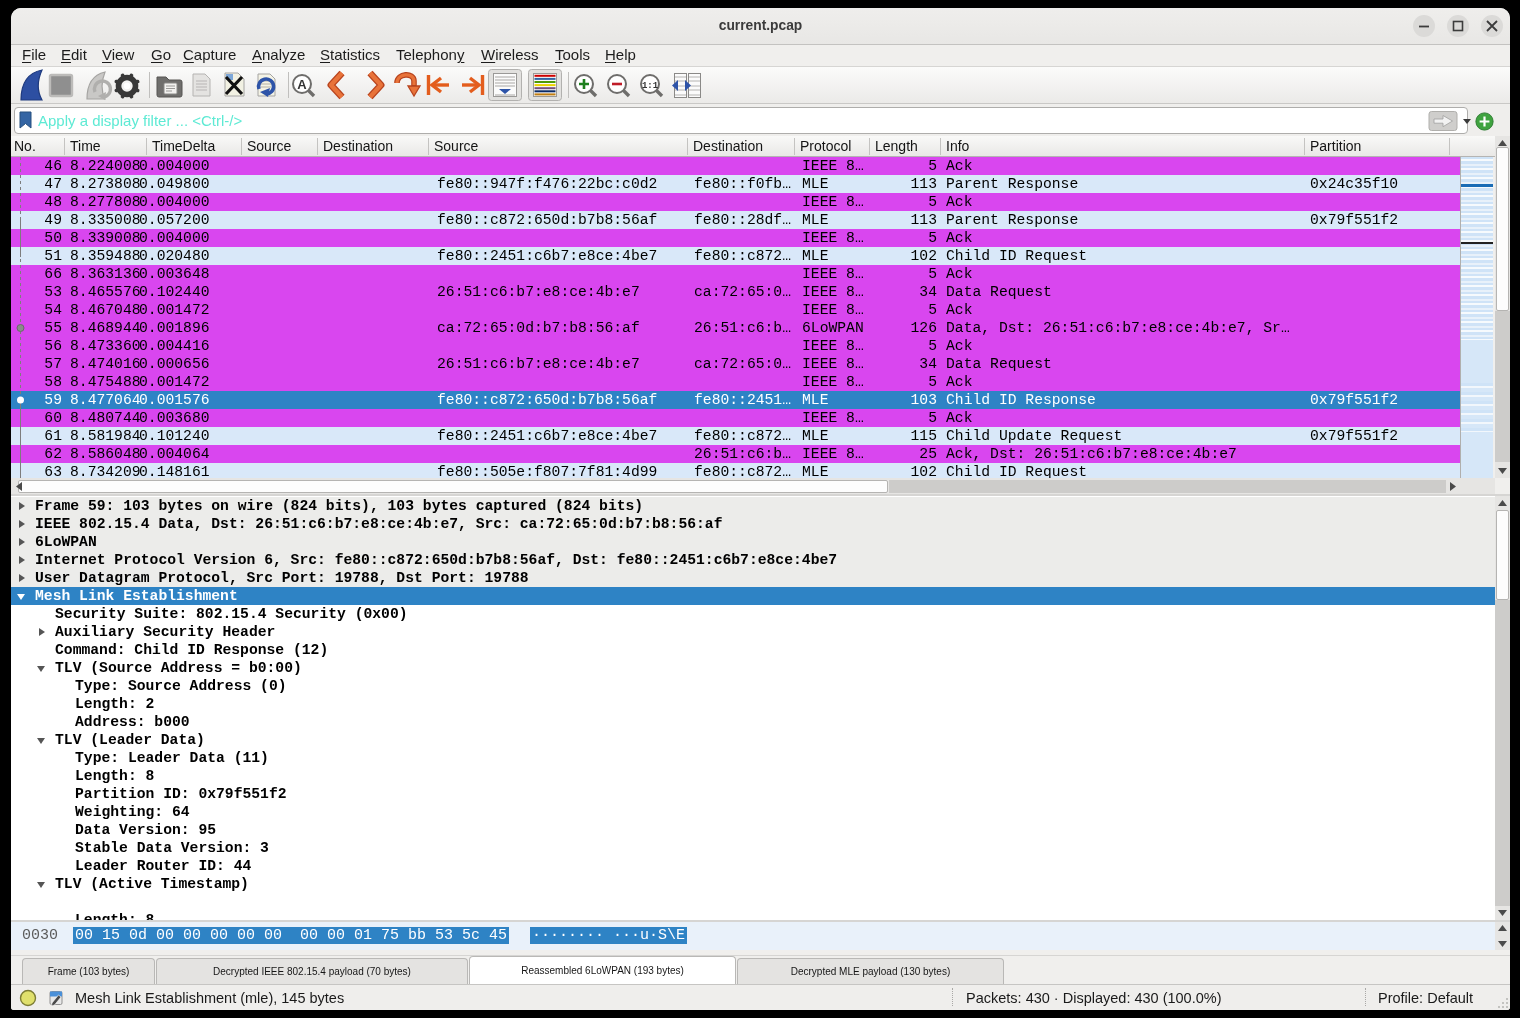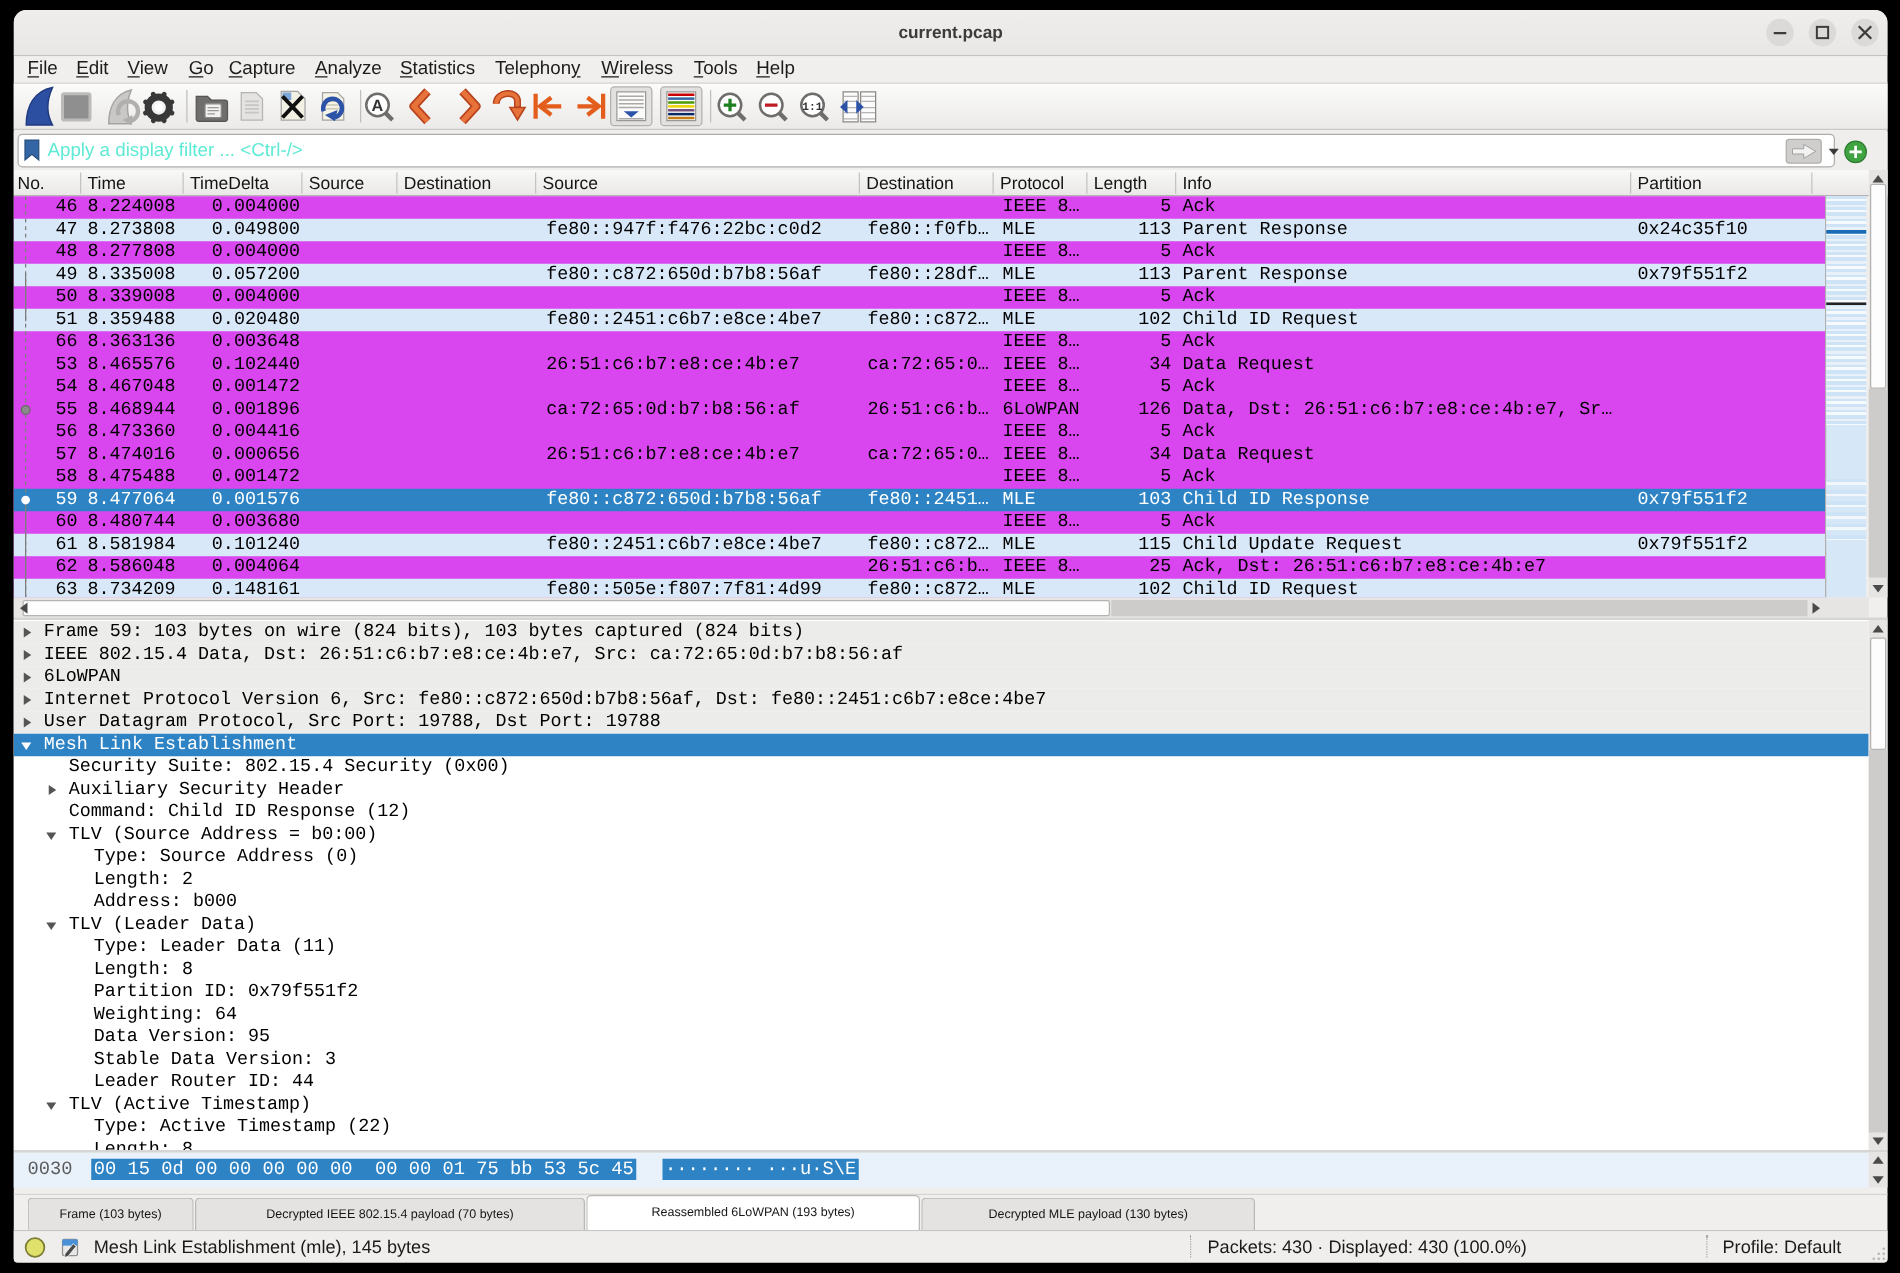--- a/index.html
+++ b/index.html
@@ -27,33 +27,33 @@
 #phead span{position:absolute;top:2px}
 #phead i{position:absolute;top:2px;width:1px;height:17px;background:#c4c3c1;font-style:normal}
 #plist{position:absolute;left:11px;top:157px;width:1449px;height:321px;background:#d946ef;
   overflow:hidden;font-family:"Liberation Mono",monospace;font-size:14.7px;white-space:pre}
 .r{position:absolute;left:0;width:1449px;height:18px;line-height:18px;color:#000}
 .r.blue{background:#d9e8f9}
 .r.sel{background:#2e83c5;color:#fff}
 .r span{position:absolute;top:0;height:18px}
 .cno{left:15px;width:36px;text-align:right}
 .ctm{left:59px}
-.ctd{left:142px;width:87px;text-align:right}
+.ctd{left:128px;width:87px;}
 .csr{left:426px}
 .cds{left:683px}
 .cpr{left:791px}
 .cln{left:860px;width:66px;text-align:right}
 .cin{left:935px}
 .cpt{left:1299px}
 #details{position:absolute;left:11px;top:496px;width:1484px;height:424px;background:#fff;
   overflow:hidden;font-family:"Liberation Mono",monospace;font-size:14.7px;white-space:pre;color:#000}
 .d{position:absolute;left:0;width:1484px;height:18px;line-height:18px}
 .d.gray{background:#ececea}
 .d.sel{background:#2e83c5;color:#fff}
-.d b{font-weight:normal;position:absolute}
+.d b{font-weight:bold;position:absolute}
 .tri-r{position:absolute;width:0;height:0;border-left:6px solid #555;
   border-top:4px solid transparent;border-bottom:4px solid transparent;top:5px}
 .tri-d{position:absolute;width:0;height:0;border-top:6px solid #555;
   border-left:4px solid transparent;border-right:4px solid transparent;top:7px}
 #hexpane{position:absolute;left:11px;top:922px;width:1484px;height:28px;background:#e9f1fa;
   font-family:"Liberation Mono",monospace;font-size:15px;white-space:pre}
 #tabs{position:absolute;left:11px;top:955px;width:1499px;height:29px;font-size:10px;color:#161616}
 .tab{position:absolute;top:3px;height:26px;line-height:25px;background:#e4e3e1;
   border:1px solid #b9b8b6;border-bottom:none;border-radius:4px 4px 0 0;text-align:center}
 .tab.act{background:#fff;top:1px;height:28px;line-height:27px;z-index:2}
@@ -241,21 +241,20 @@
 <div class="d" style="top:217px"><b style="left:64px">Address: b000</b></div>
 <div class="d" style="top:235px"><span class="tri-d" style="left:26px;border-top-color:#555"></span><b style="left:44px">TLV (Leader Data)</b></div>
 <div class="d" style="top:253px"><b style="left:64px">Type: Leader Data (11)</b></div>
 <div class="d" style="top:271px"><b style="left:64px">Length: 8</b></div>
 <div class="d" style="top:289px"><b style="left:64px">Partition ID: 0x79f551f2</b></div>
 <div class="d" style="top:307px"><b style="left:64px">Weighting: 64</b></div>
 <div class="d" style="top:325px"><b style="left:64px">Data Version: 95</b></div>
 <div class="d" style="top:343px"><b style="left:64px">Stable Data Version: 3</b></div>
 <div class="d" style="top:361px"><b style="left:64px">Leader Router ID: 44</b></div>
 <div class="d" style="top:379px"><span class="tri-d" style="left:26px;border-top-color:#555"></span><b style="left:44px">TLV (Active Timestamp)</b></div>
-<div class="d" style="top:397px"><b style="left:64px">Type: Active Timestamp (22)</b></div>
 <div class="d" style="top:415px"><b style="left:64px">Length: 8</b></div>
 </div>
 <div id="hexpane"><div style="position:absolute;left:11px;top:5px;color:#5c5c5c">0030</div><div style="position:absolute;left:62px;top:5px;background:#2e83c5;color:#fff;padding:0 2px">00 15 0d 00 00 00 00 00  00 00 01 75 bb 53 5c 45</div><div style="position:absolute;left:519px;top:5px;background:#2e83c5;color:#fff;padding:0 2px">········ ···u·S\E</div></div>
 <div id="tabs">
 <div class="tab" style="left:11px;width:133px">Frame (103 bytes)</div>
 <div class="tab" style="left:145px;width:312px">Decrypted IEEE 802.15.4 payload (70 bytes)</div>
 <div class="tab act" style="left:458px;width:267px">Reassembled 6LoWPAN (193 bytes)</div>
 <div class="tab" style="left:726px;width:267px">Decrypted MLE payload (130 bytes)</div>
 </div>
 <div id="status">

